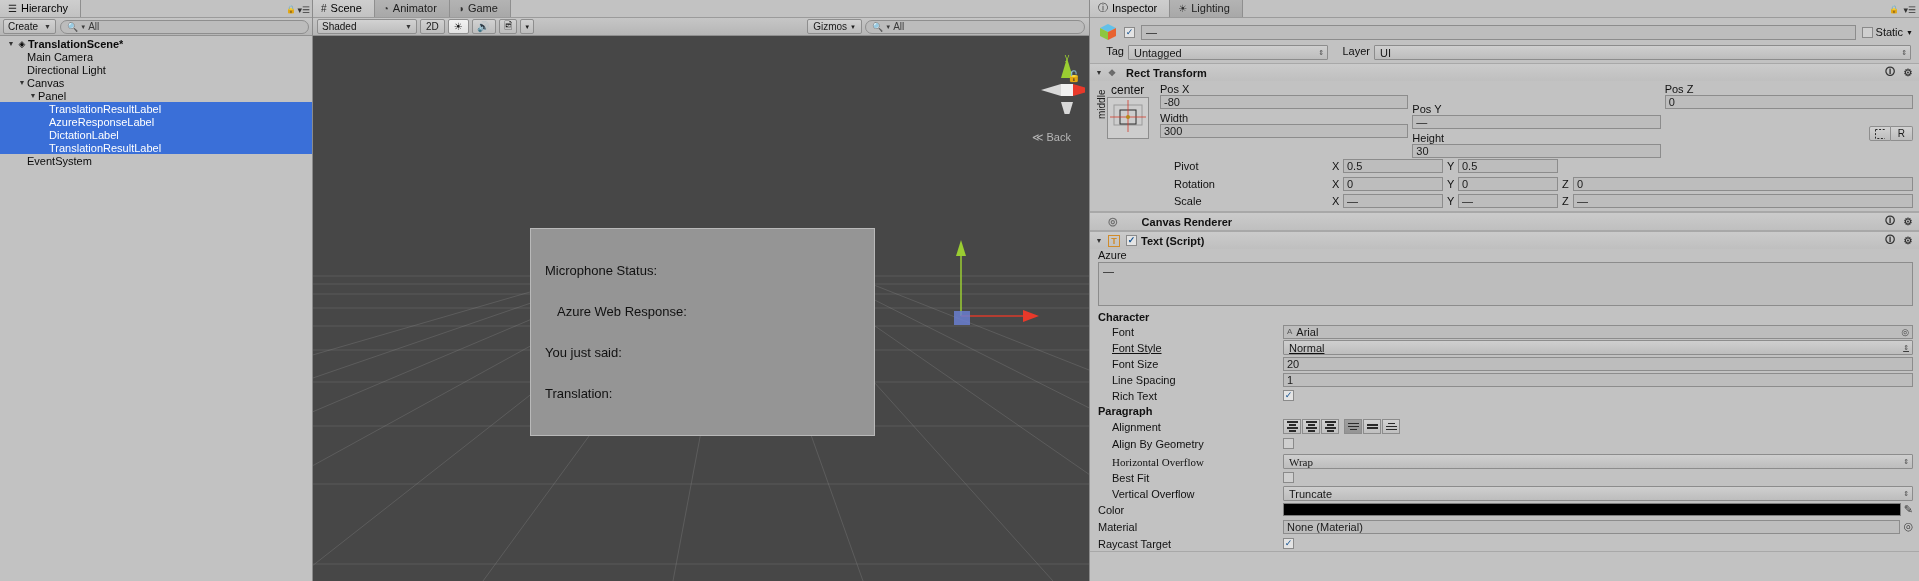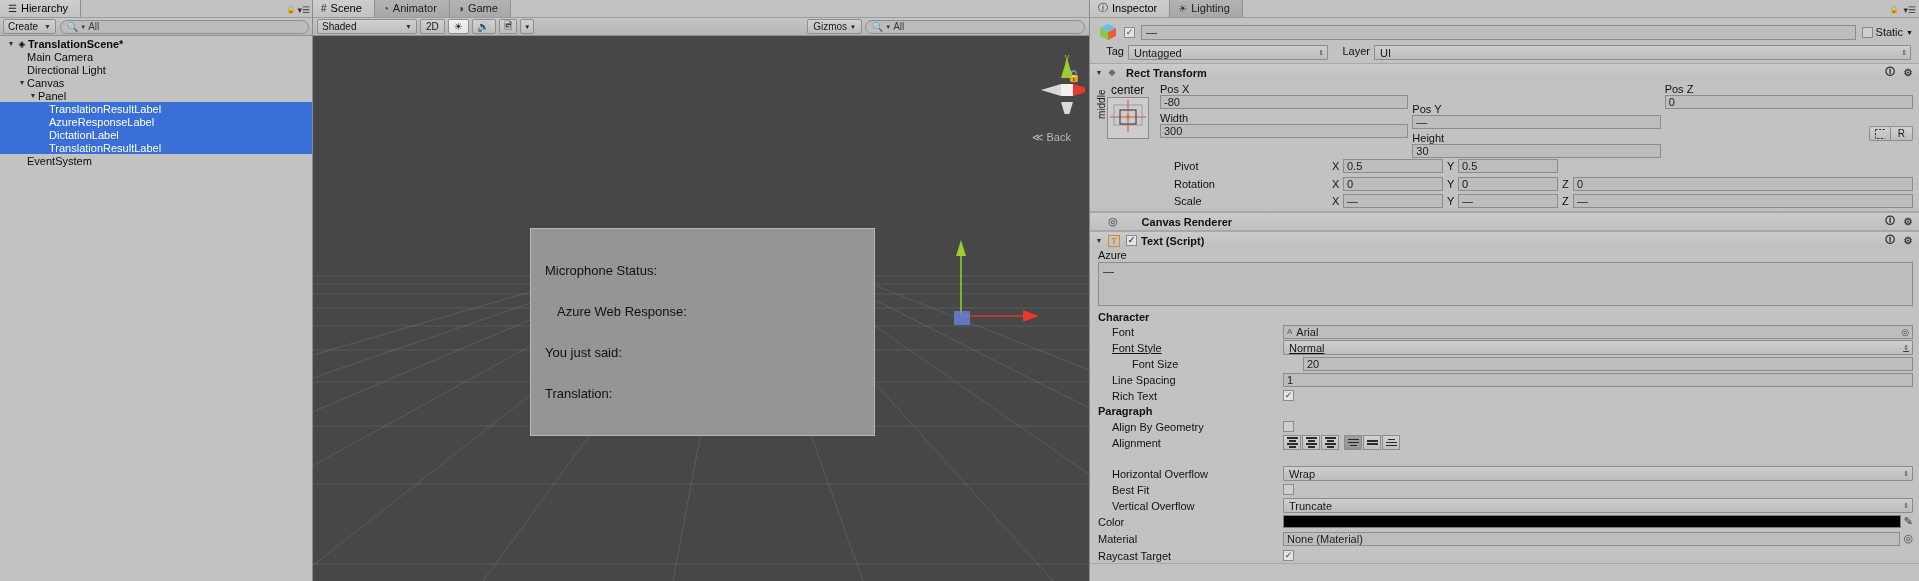--- a/index.html
+++ b/index.html
@@ -535,42 +535,37 @@
         </div>
 
         <div class="prow" style="margin-top:1px;text-decoration:underline;">
           <span class="plabel ind">Font Style</span>
           <span class="popup" style="flex:1;margin-right:6px;">
             <span>Normal</span>
             <span class="ar">⇕</span>
           </span>
         </div>
 
-        <div class="prow" style="margin-top:1px;margin-left:20px;">
+        <div class="prow" style="margin-top:1px;">
           <span class="plabel ind">Font Size</span>
           <span class="field" style="flex:1;margin-right:6px;">20</span>
         </div>
 
         <div class="prow" style="margin-top:1px;">
           <span class="plabel ind">Line Spacing</span>
           <span class="field" style="flex:1;margin-right:6px;">1</span>
         </div>
 
         <div class="prow" style="margin-top:1px;">
           <span class="plabel ind">Rich Text</span>
           <span class="cbox on">✓</span>
         </div>
 
         <div class="prow">
           <span class="plabel bold">Paragraph</span>
-        </div>
-
-        <div class="prow" style="margin-top:1px;">
-          <span class="plabel ind">Align By Geometry</span>
-          <span class="cbox"></span>
         </div>
 
         <div class="prow" style="height:17px;">
           <span class="plabel ind">Alignment</span>
           <span class="alignset">
             <span class="alignbtn">
               <i style="width:11px;"></i>
                 <i style="width:7px;"></i>
                 <i style="width:11px;"></i>
                 <i style="width:7px;"></i>
@@ -599,21 +594,26 @@
                 <i style="width:11px;"></i>
             </span>
             <span class="alignbtn">
               <i style="width:7px;"></i>
                 <i style="width:11px;"></i>
                 <i style="width:11px;"></i>
             </span>
           </span>
         </div>
 
-        <div class="prow" style="margin-top:15px;">
+        <div class="prow" style="margin-top:1px;">
+          <span class="plabel ind">Align By Geometry</span>
+          <span class="cbox"></span>
+        </div>
+
+        <div class="prow" style="margin-top:3px;font-family:Liberation Serif, serif;">
           <span class="plabel ind">Horizontal Overflow</span>
           <span class="popup" style="flex:1;margin-right:6px;">
             <span>Wrap</span>
             <span class="ar">⇕</span>
           </span>
         </div>
 
         <div class="prow" style="margin-top:1px;">
           <span class="plabel ind">Best Fit</span>
           <span class="cbox"></span>

